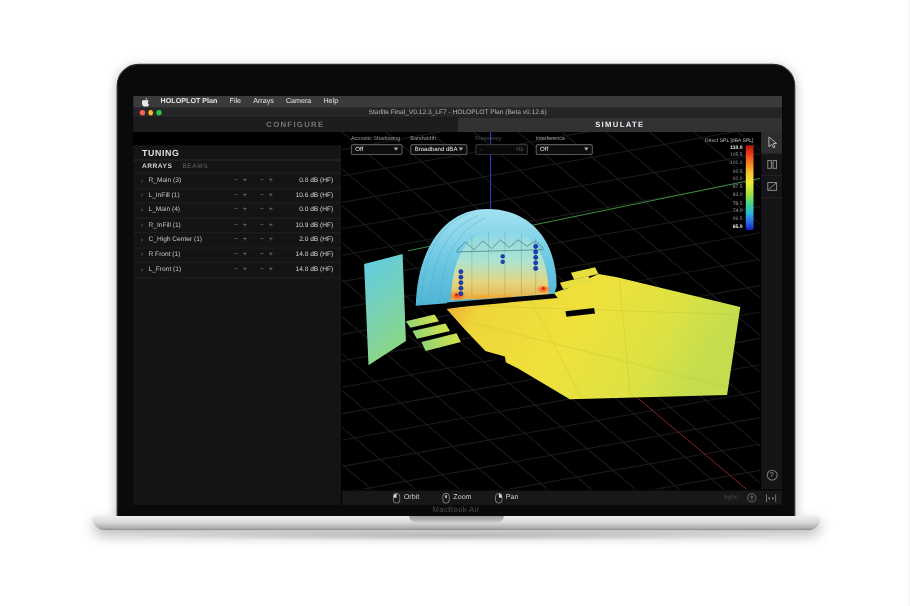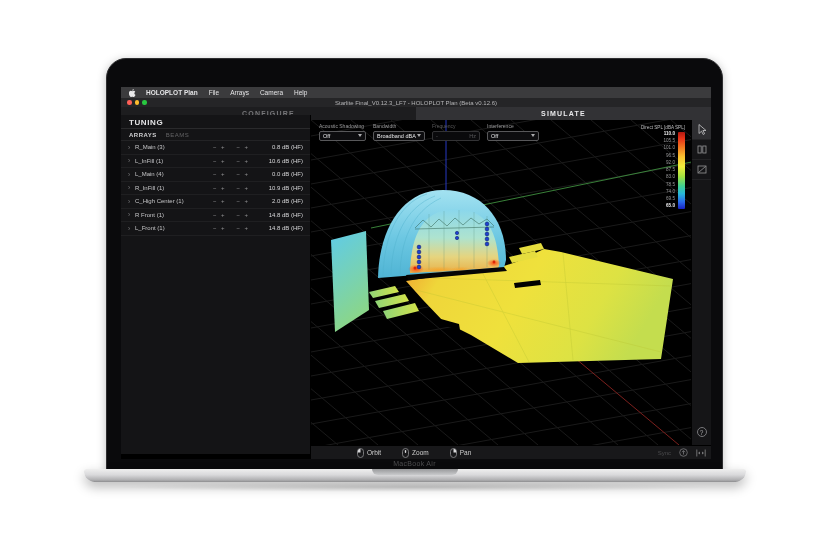--- a/index.html
+++ b/index.html
@@ -33,21 +33,21 @@
   .light{width:4.5px;height:4.5px;border-radius:50%;}
   .light.r{background:#ff5f57}.light.y{background:#febc2e}.light.g{background:#28c840}
   .win-title{position:absolute;left:0;right:0;text-align:center;font-size:6px;color:#b4b4b6;white-space:nowrap;}
 
   .tabbar{position:absolute;left:0;top:20px;width:590px;height:13px;display:flex;}
   .tab{width:50%;display:flex;align-items:center;justify-content:center;font-size:7px;font-weight:bold;letter-spacing:1.2px;}
   .tab.inactive{background:#1d1d1f;color:#77777a;}
   .tab.active{background:#323235;color:#eaeaec;}
 
   
-  .sidebar{position:absolute;left:0;top:28px;width:190px;height:339px;background:#141416;border-right:1px solid #000;}
+  .sidebar{position:absolute;left:0;top:45px;width:190px;height:339px;background:#141416;border-right:1px solid #000;}
   .sb-title{height:14px;line-height:15px;padding:0 8px;font-size:8px;font-weight:bold;color:#e2e2e4;
             letter-spacing:.6px;border-bottom:1px solid #2a2a2c;}
   .sb-tabs{height:12px;display:flex;align-items:center;gap:9px;padding:0 8px;font-size:6px;border-bottom:1px solid #232325;}
   .sb-tab.on{color:#d2d2d4;font-weight:bold;letter-spacing:.5px;}
   .sb-tab.off{color:#636365;letter-spacing:.5px;}
   .row{height:13.5px;display:flex;align-items:center;padding:0 7px;border-bottom:1px solid #1f1f21;font-size:6px;color:#c6c6c8;}
   .row .chev{color:#7a7a7c;width:7px;font-size:6.5px;}
   .row .nm{flex:1;white-space:nowrap;}
   .row .st{display:flex;gap:4.5px;margin-right:9px;color:#8e8e90;}
   .row .st span{cursor:default;}

